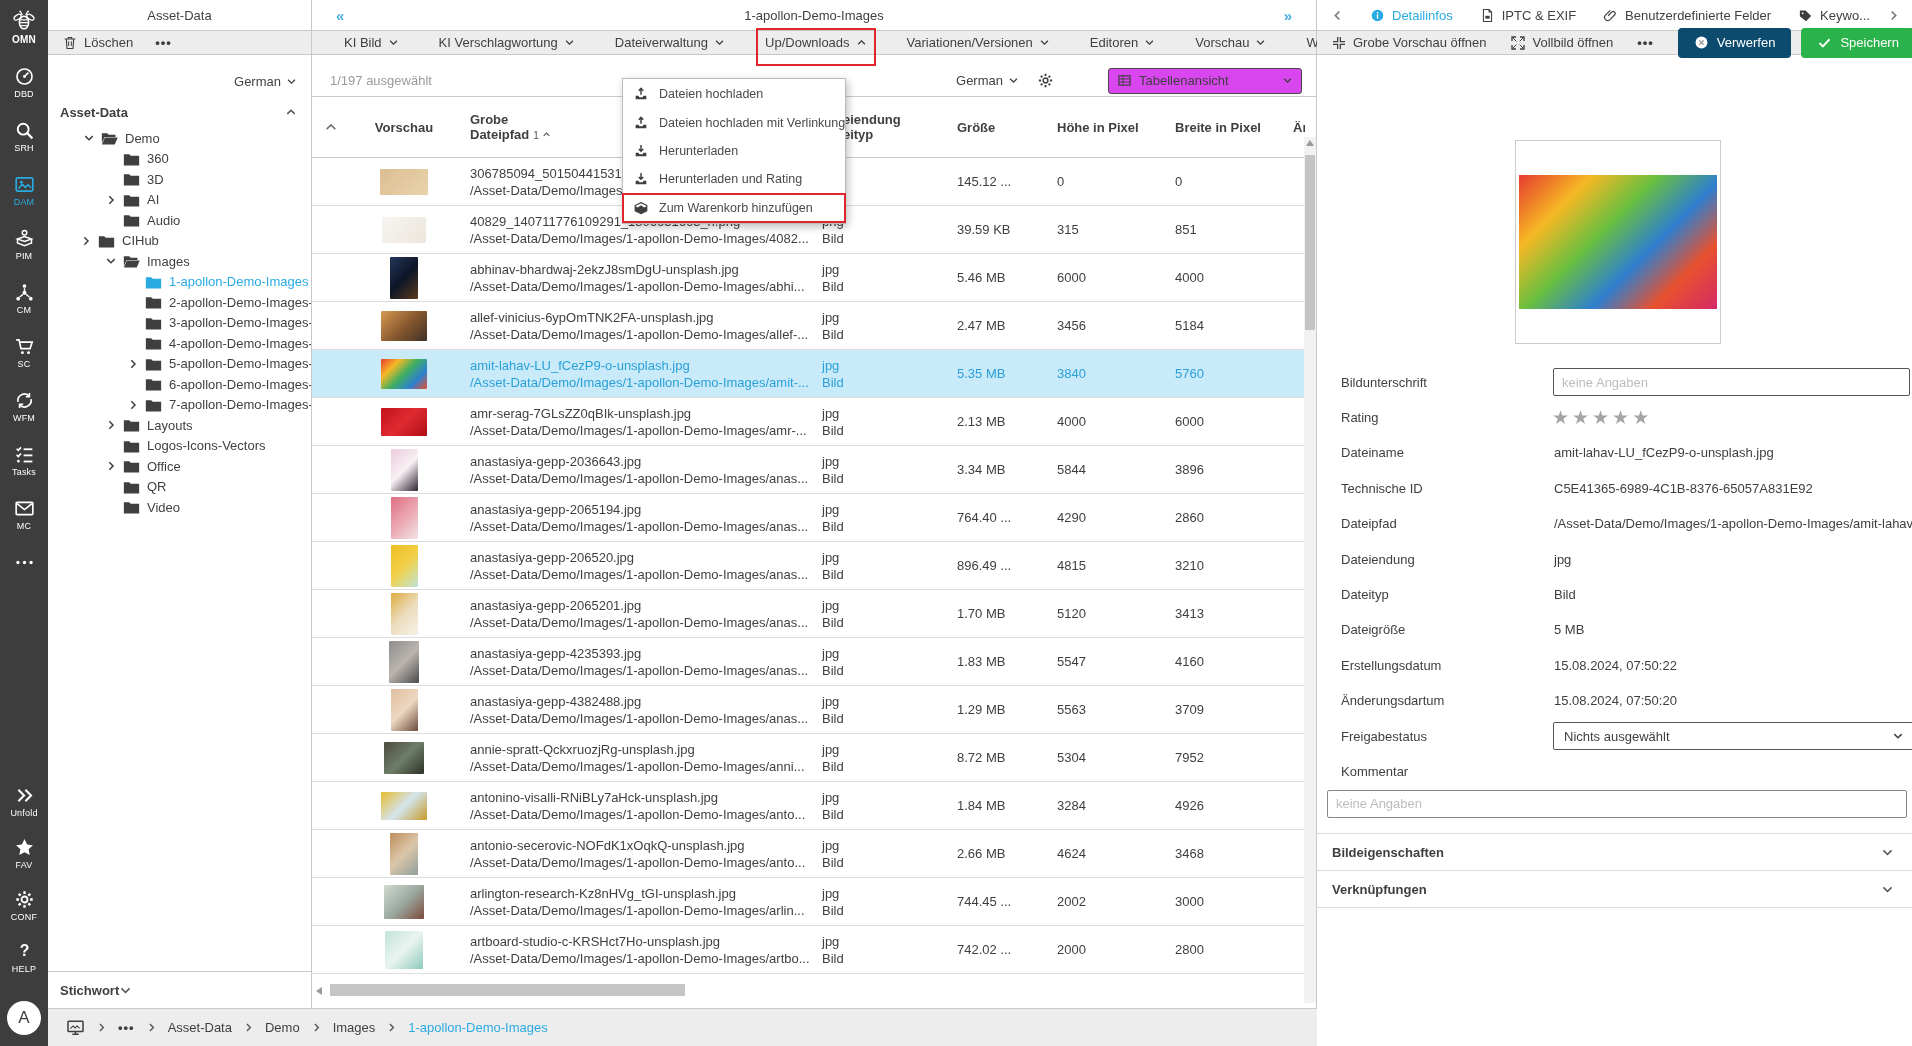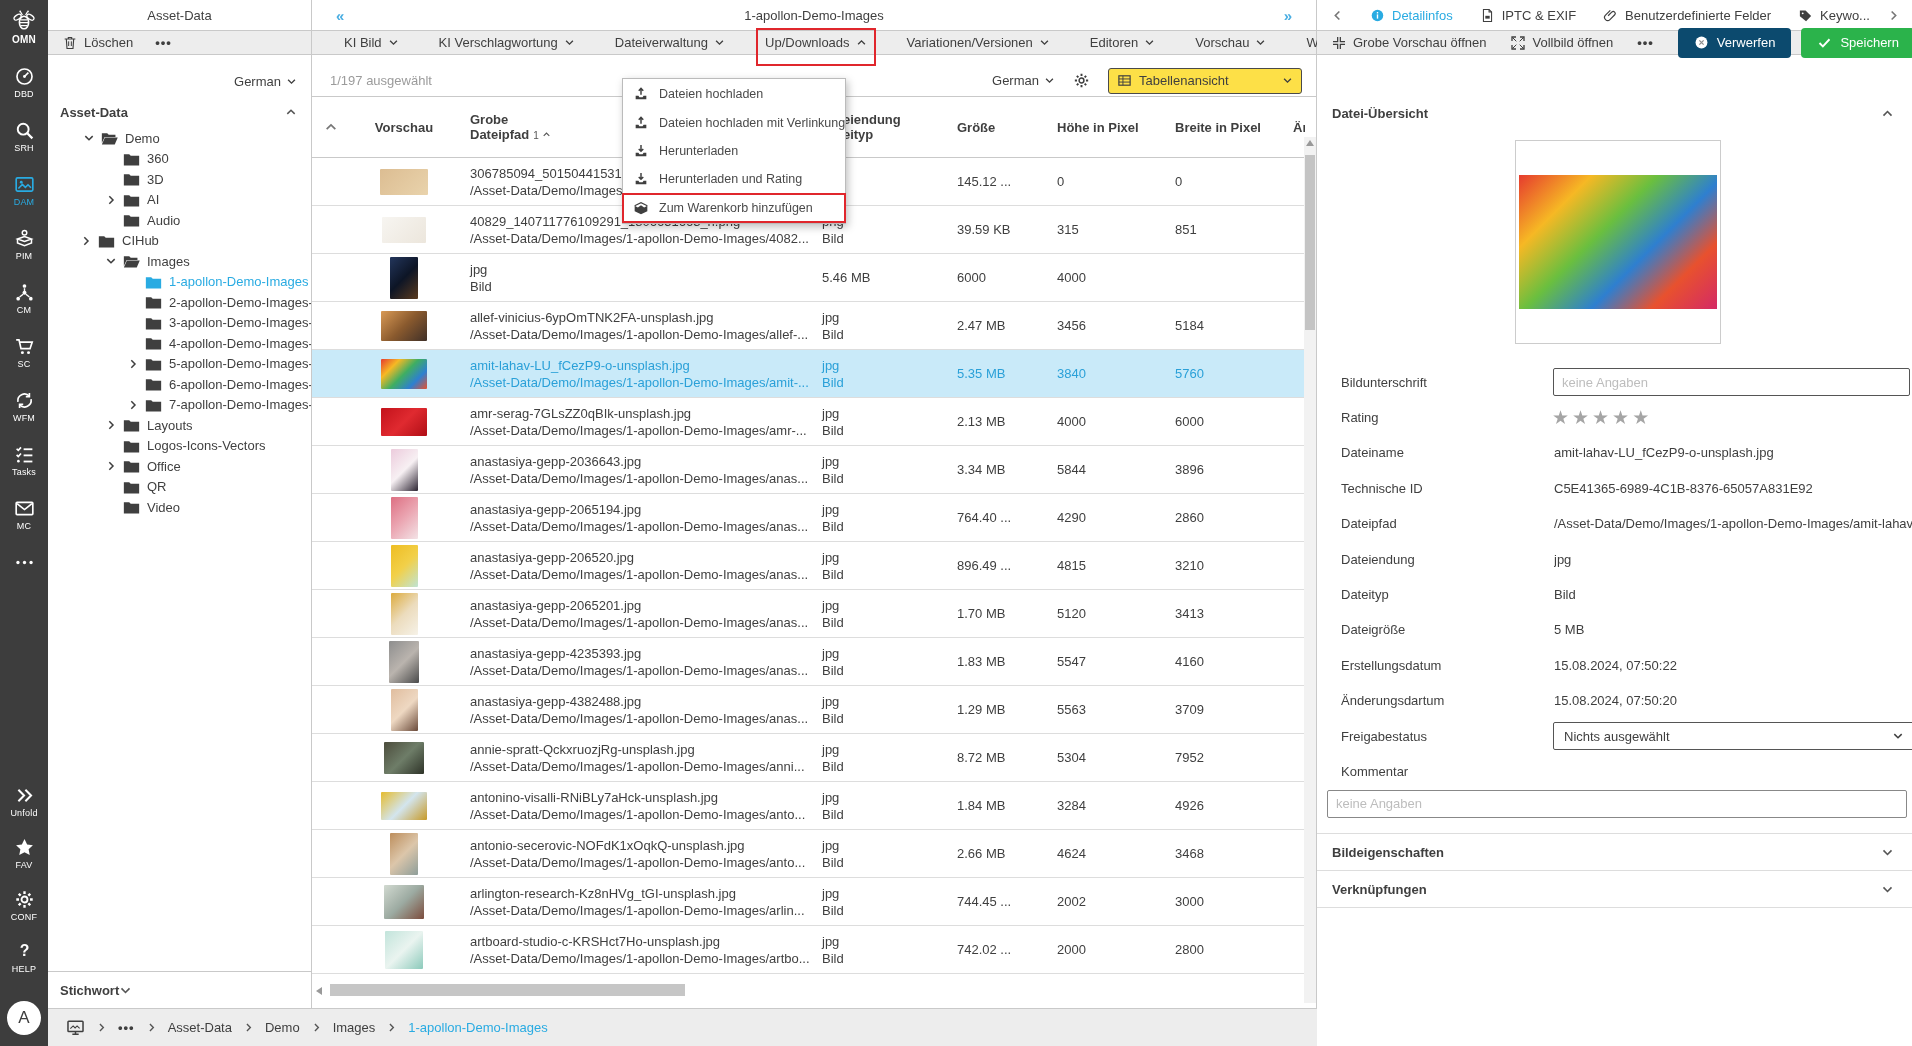--- a/index.html
+++ b/index.html
@@ -63,22 +63,22 @@
   .center-title { color:#3f3f3f; }
   #center-toolbar { padding-left:32px; gap:40px; overflow:visible; }
   .tb-btn.red-box { position:relative; }
   .tb-btn.red-box::after { content:""; position:absolute; left:-9px; right:-9px; top:-7px; bottom:-16px;
     border:2px solid var(--red); pointer-events:none; z-index:60; }
   .center-subrow { position:absolute; top:65px; left:0; right:0; height:32px; border-bottom:1px solid #c9c9c9;
     display:flex; align-items:center; padding:0 14px 0 18px; }
   .sel-status { color:#9b9b9b; }
   .subrow-right { margin-left:auto; display:flex; align-items:center; gap:18px; }
   .gear-sm { width:17px; height:17px; color:#3f3f3f; cursor:pointer; }
-  .view-select { width:194px; height:26px; border:1px solid #4a4a4a; border-radius:3px; background:#fde047;
-    display:flex; align-items:center; padding:0 8px; gap:7px; cursor:pointer; }
+  .view-select { width:194px; height:26px; border:1px solid #4a4a4a; border-radius:3px; background:#d946ef;
+    display:flex; align-items:center; padding:0 8px; gap:7px; cursor:pointer;margin-left:36px; }
   .view-select .ic { width:15px; height:15px; }
   .view-select .chev { margin-left:auto; width:11px; height:11px; }
 
   .tgrid { display:grid; grid-template-columns:38px 108px 352px 135px 100px 118px 118px 1fr; }
   #table-header { position:absolute; top:97px; left:0; width:993px; height:61px; border-bottom:1px solid #c9c9c9;
     font-weight:bold; align-items:center; }
   #table-header .hc { padding-left:12px; overflow:hidden; white-space:nowrap; }
   #table-header .hc0 { display:flex; justify-content:center; padding:0; }
   #table-header .hc0 .chev { width:14px; height:14px; color:#777; cursor:pointer; }
   #table-header .hc1 { text-align:center; padding:0; }
@@ -740,20 +740,24 @@
      <div class="c c4">39.59 KB</div>
      <div class="c c5">315</div>
      <div class="c c6">851</div>
      <div class="c c7"></div>
       </div>
       <div class="trow tgrid">
      <div class="c c0"></div>
      <div class="c c1">
           <span class="thumb" style="width:28px;height:42px;background:linear-gradient(135deg,#23365c,#0d1526,#5a3a1e)"></span>
         </div>
+     <div class="c c2">
+        <span class="nm">abhinav-bhardwaj-2ekzJ8smDgU-unsplash.jpg</span>
+        <span class="pth">/Asset-Data/Demo/Images/1-apollon-Demo-Images/abhi...</span>
+        </div>
      <div class="c c3">
         <span>jpg</span>
         <span>Bild</span>
         </div>
      <div class="c c4">5.46 MB</div>
      <div class="c c5">6000</div>
      <div class="c c6">4000</div>
      <div class="c c7"></div>
       </div>
       <div class="trow tgrid">
@@ -1153,28 +1157,20 @@
        <span class="ic ">
             <svg viewBox="0 0 24 24">
               <path d="M4 12.8l5.4 5.4L20 6.8" fill="none" stroke="#fff" stroke-width="3"></path>
             </svg>
           </span>
           <span>Speichern</span>
         </button>
    </span>
     </div>
 
-  <div class="rp-sec-head" style="top:97px">
-    <span>Datei-Übersicht</span>
-    <span class="ic chev">
-        <svg viewBox="0 0 12 12">
-          <path d="M2.3 7.9L6 4.2l3.7 3.7" fill="none" stroke="currentColor" stroke-width="1.5"></path>
-        </svg>
-      </span>
-  </div>
   <div id="preview-card">
     <div id="preview-img" style="background: linear-gradient(135deg, rgb(230, 59, 46) 0%, rgb(246, 184, 36) 22%, rgb(106, 191, 63) 42%, rgb(46, 127, 208) 62%, rgb(232, 81, 46) 80%, rgb(212, 42, 102) 100%);"></div>
   </div>
   <div id="rp-fields">
       <div class="fld" style="top:365.0px">
      <span class="fld-label">Bildunterschrift</span>
         <input type="text" placeholder="keine Angaben" style="">
       </div>
       <div class="fld" style="top:400.4px">
      <span class="fld-label">Rating</span>

